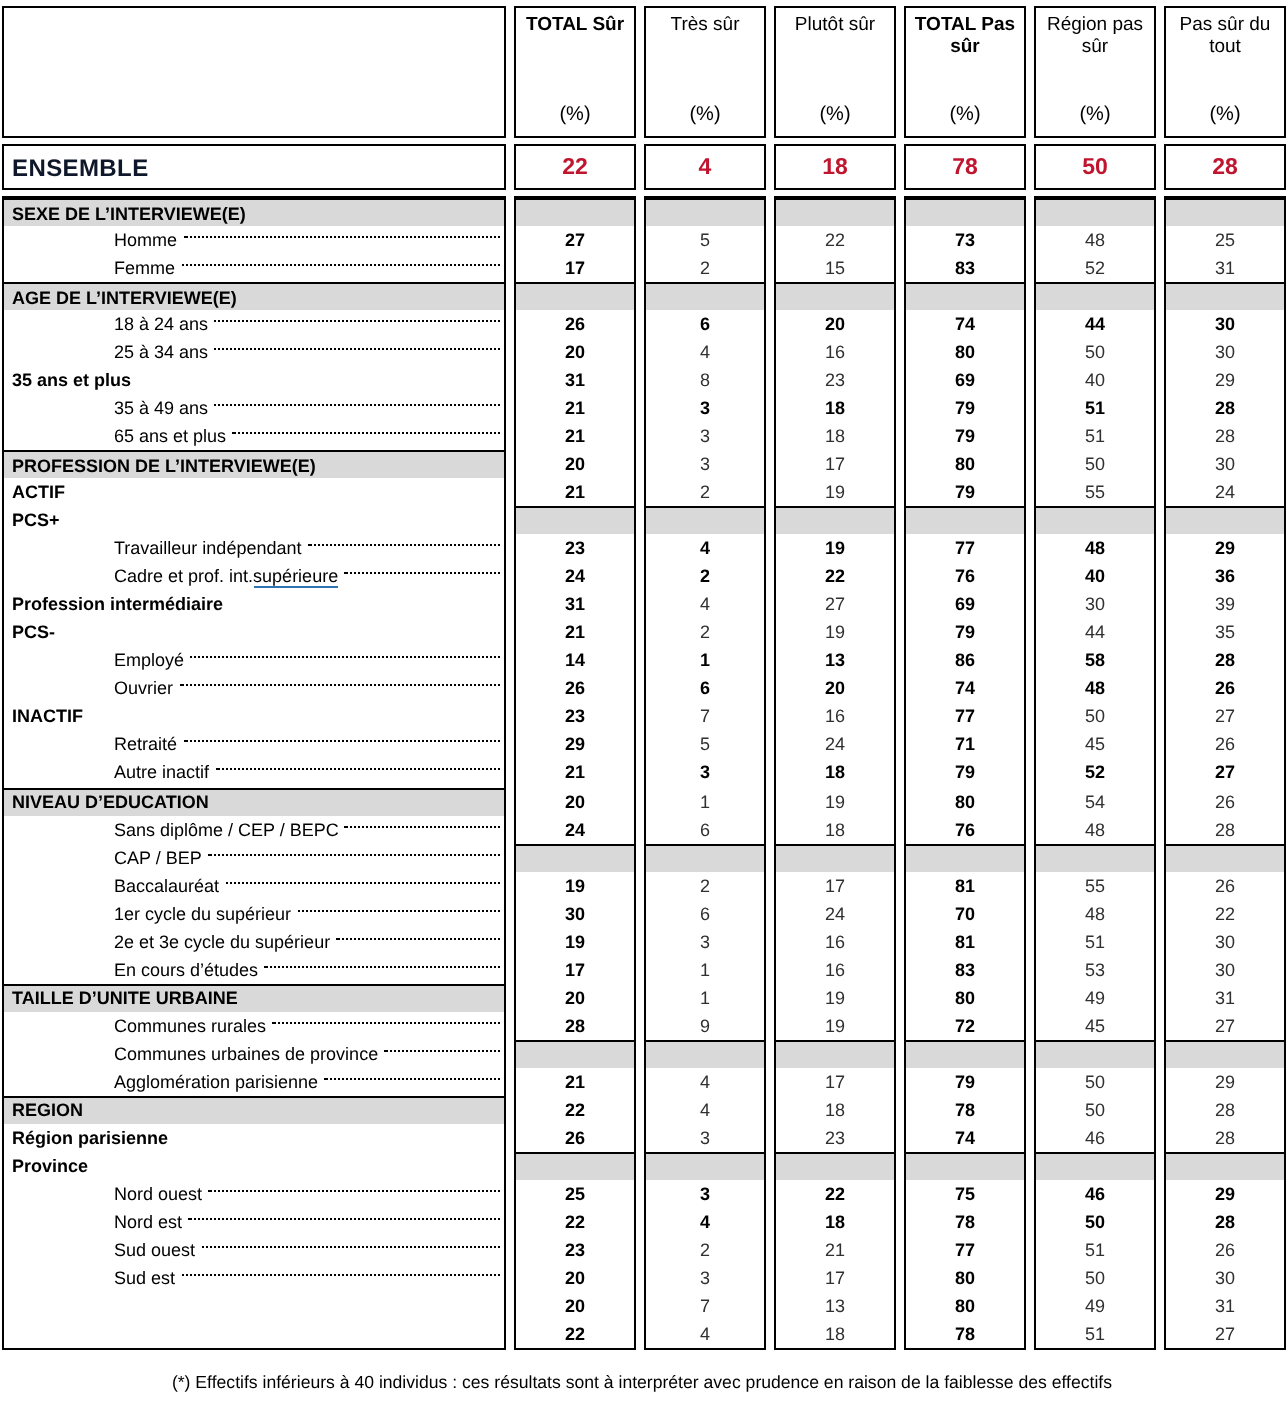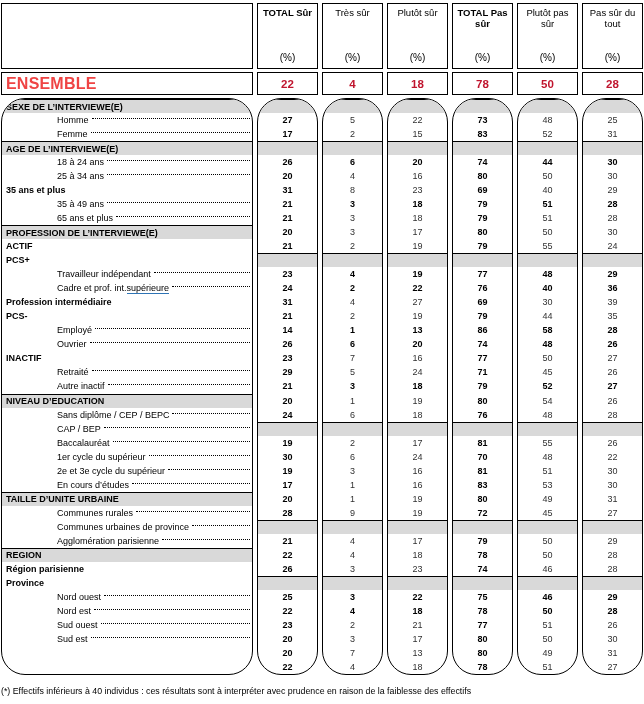--- a/index.html
+++ b/index.html
@@ -19,39 +19,39 @@
   .colhead{
     display:flex;flex-direction:column;justify-content:space-between;
     align-items:center;text-align:center;
     font-size:9.5px;line-height:1.2;padding:3px 1px 4px;
   }
   .colhead.b .title{font-weight:bold;}
   .colhead .unit{font-size:10px;}
   
   .ens-label{
     display:flex;align-items:center;padding-left:4px;
-    color:#ef4444;font-weight:bold;font-size:16px;letter-spacing:.2px;
+    color:#0f172a;font-weight:bold;font-size:12px;letter-spacing:.2px;
   }
   .ens-val{
     display:flex;align-items:center;justify-content:center;
     color:#C0152E;font-weight:bold;font-size:11.5px;
   }
   
-  .body-box{display:grid;grid-template-rows:repeat(41,1fr);font-size:9px;border-radius:24px;}
+  .body-box{display:grid;grid-template-rows:repeat(41,1fr);font-size:9px;}
   .lrow{display:flex;align-items:center;padding:0 2px 0 4px;white-space:nowrap;}
   .lrow.sub{padding-left:55px;}
   .lrow.group{font-weight:bold;}
   .lrow.section{background:#D9D9D9;border-top:1px solid #000;font-weight:bold;font-size:9px;}
   .dots{flex:1;border-bottom:1px dotted #000;margin:0 0 3px 3px;min-width:4px;}
   .ul{border-bottom:1.5px solid #2E74B5;}
   .vrow{display:flex;align-items:center;justify-content:center;color:#303030;}
   .vrow.b{font-weight:bold;color:#000;}
   .vrow.section{background:#D9D9D9;border-top:1px solid #000;}
   .footnote{
-    margin-top:11px;text-align:left;font-size:8.8px;color:#000;width:640px;
+    margin-top:11px;text-align:center;font-size:8.8px;color:#000;width:640px;
   }
 </style>
 </head>
 <body>
 
 <div class="page">
   <div class="table">
 
     <div class="box"></div>
     <div class="box colhead b">
@@ -64,21 +64,21 @@
     </div>
     <div class="box colhead">
       <div class="title">Plutôt sûr</div>
       <div class="unit">(%)</div>
     </div>
     <div class="box colhead b">
       <div class="title">TOTAL Pas sûr</div>
       <div class="unit">(%)</div>
     </div>
     <div class="box colhead">
-      <div class="title">Plutôt pas sûr</div>
+      <div class="title">Région pas sûr</div>
       <div class="unit">(%)</div>
     </div>
     <div class="box colhead">
       <div class="title">Pas sûr du tout</div>
       <div class="unit">(%)</div>
     </div>
 
     <div class="box ens-label">ENSEMBLE</div>
     <div class="box ens-val">22</div>
     <div class="box ens-val">4</div>

